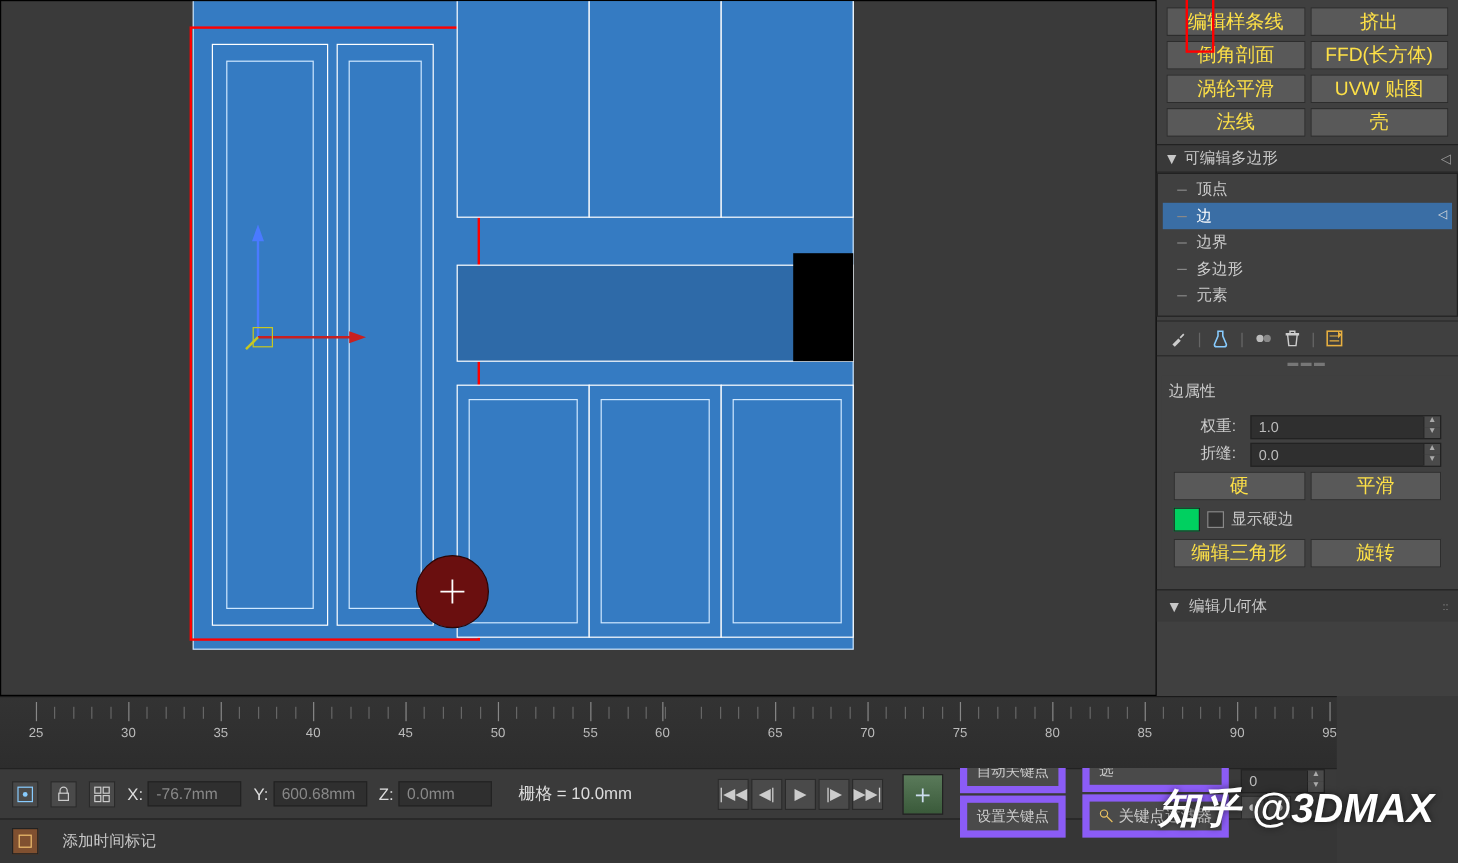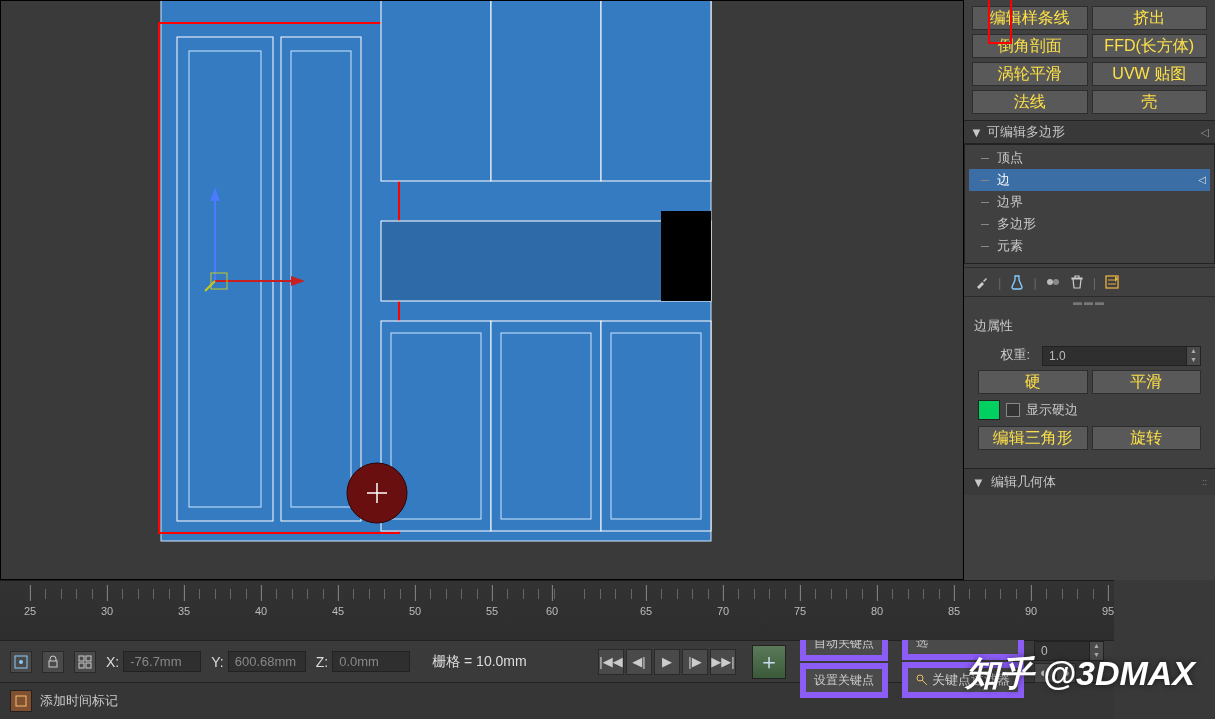--- a/index.html
+++ b/index.html
@@ -61,21 +61,21 @@
 .coord { display:flex; align-items:center; gap:4px; }
 .coord .clab { color:#ddd; font-size:14px; }
 .coord .cval { background:#2f2f2f; border:1px solid #222; padding:2px 6px; min-width:78px; color:#888; font-size:13px;}
 .gridtxt { color:#ddd; font-size:14px; margin-left:12px; }
 .transport { display:flex; gap:2px; margin-left:auto; }
 .transport .tb { width:26px; height:26px; background:#4a4a4a; border:1px solid #2a2a2a; display:flex; align-items:center; justify-content:center; font-size:13px; color:#ccc; cursor:pointer;}
 .bigplus { width:34px; height:34px; background:linear-gradient(#5a7a5a,#3a5a3a); border:1px solid #222; display:flex; align-items:center; justify-content:center; font-size:22px; color:#cde; margin-left:6px;}
 .kbtn { padding:3px 8px; background:#4a4a4a; border:6px solid #8b5cf6; color:#ccc; font-size:12px; margin-left:4px;}
 .frame-spin { width:70px; }
 
-.lower { height:37px; display:flex; align-items:center; gap:8px; padding:0 10px; background:#363636; border-top:1px solid #222;}
+.lower { height:37px; display:flex; align-items:center; gap:20px; padding:0 10px; background:#363636; border-top:1px solid #222;}
 .lower .ic { width:22px; height:22px; background:#805030; border:1px solid #222; display:flex; align-items:center;justify-content:center; }
 
 
 .watermark { position:absolute; right:20px; bottom:22px; font-size:34px; font-weight:600; color:#fff; font-style:italic; text-shadow:0 0 6px rgba(0,0,0,.6); pointer-events:none; }
 
 
 .model { position:absolute; left:140px; top:-20px; width:580px; height:570px; }
 .model svg { width:100%; height:100%; }
 </style>
 </head>
@@ -180,20 +180,30 @@
 
   <div style="text-align:center;color:#777;font-size:9px;letter-spacing:2px;">▬▬▬</div>
 
   <div class="rollout">
     <div class="head">边属性</div>
     <div class="body">
       <div class="prop-row">
         <span class="lab">权重:</span>
         <div class="spinner">
           <span class="val">1.0</span>
+          <span class="arrows">
+              <span>▲</span>
+              <span>▼</span>
+            </span>
+        </div>
+      </div>
+      <div class="prop-row">
+        <span class="lab">折缝:</span>
+        <div class="spinner">
+          <span class="val">0.0</span>
           <span class="arrows">
               <span>▲</span>
               <span>▼</span>
             </span>
         </div>
       </div>
       <div class="btn-row">
         <div class="btn">硬</div>
         <div class="btn">平滑</div>
       </div>

